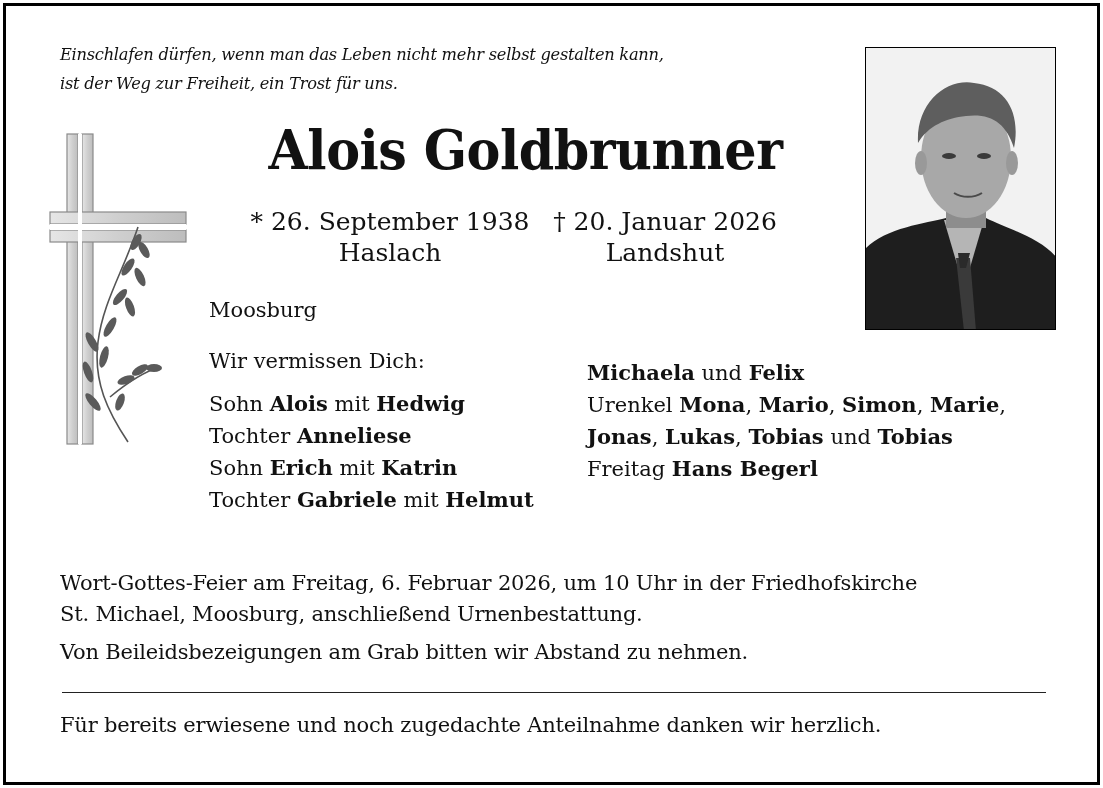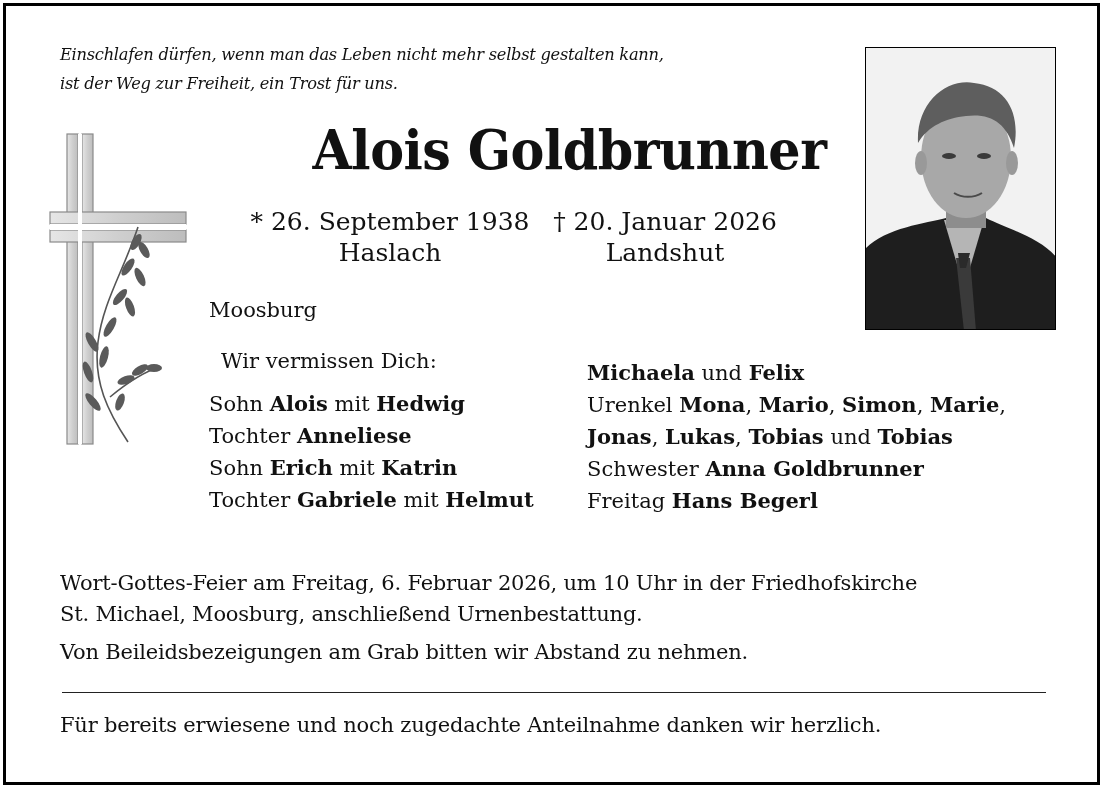--- a/index.html
+++ b/index.html
@@ -4,28 +4,28 @@
 <style>
   html, body { margin: 0; padding: 0; background: #ffffff; }
   body { width: 1103px; height: 788px; position: relative; overflow: hidden;
          font-family: "DejaVu Serif", "Liberation Serif", serif; color: #111; }
   .frame { position: absolute; left: 3px; top: 3px; width: 1091px; height: 776px;
            border: 3px solid #000; box-sizing: content-box; }
   .abs { position: absolute; white-space: nowrap; }
   .quote { left: 60px; top: 40px; font-style: italic; font-size: 17.5px; line-height: 29px;
            font-family: "DejaVu Serif", serif; letter-spacing: -0.3px; transform: scaleX(0.93); transform-origin: left top; }
   .name { left: 0; width: 1050px; top: 118px; text-align: center; font-weight: bold; font-size: 54px;
-          font-family: "DejaVu Serif", serif; letter-spacing: -0.5px; margin-left: 44px; }
+          font-family: "DejaVu Serif", serif; letter-spacing: -0.5px; }
   .name span { display: inline-block; transform: scaleX(0.94); }
   .dates { top: 206px; font-size: 25px; line-height: 31px; text-align: center; }
   .birth { left: 250px; width: 280px; }
   .death { left: 545px; width: 240px; }
   .text { font-size: 21px; line-height: 31px; }
   .city { left: 209px; top: 295px; }
-  .miss { left: 209px; top: 346px; margin-left: 12px; }
+  .miss { left: 209px; top: 346px; }
   .famL { left: 209px; top: 388px; line-height: 31px; }
   .famR { left: 587px; top: 357px; line-height: 31px; }
   .fam-line { display: block; }
   b { font-weight: bold; }
   .service { left: 60px; top: 568px; font-size: 21px; line-height: 31px; letter-spacing: -0.2px; }
   .condol { left: 60px; top: 640px; font-size: 21px; letter-spacing: -0.2px; }
   .divider { position: absolute; left: 62px; top: 692px; width: 984px; height: 0; border-top: 1.5px solid #222; }
   .thanks { left: 60px; top: 713px; font-size: 21px; letter-spacing: -0.2px; }
   .photo { position: absolute; left: 865px; top: 47px; width: 191px; height: 283px; border: 1px solid #000;
            background: #f5f5f5; overflow: hidden; box-sizing: border-box; }
@@ -58,21 +58,20 @@
 <div class="abs text famL" id="famL">
     <span class="fam-line"><span>Sohn </span><b>Alois</b><span> mit </span><b>Hedwig</b></span>
     <span class="fam-line"><span>Tochter </span><b>Anneliese</b></span>
     <span class="fam-line"><span>Sohn </span><b>Erich</b><span> mit </span><b>Katrin</b></span>
     <span class="fam-line"><span>Tochter </span><b>Gabriele</b><span> mit </span><b>Helmut</b></span>
   </div>
 <div class="abs text famR" id="famR">
     <span class="fam-line"><b>Michaela</b><span> und </span><b>Felix</b></span>
     <span class="fam-line"><span>Urenkel </span><b>Mona</b><span>, </span><b>Mario</b><span>, </span><b>Simon</b><span>, </span><b>Marie</b><span>,</span></span>
     <span class="fam-line"><b>Jonas</b><span>, </span><b>Lukas</b><span>, </span><b>Tobias</b><span> und </span><b>Tobias</b></span>
-    <span class="fam-line"><span>Schwester </span><b>Anna Goldbrunner</b></span>
     <span class="fam-line"><span>Freitag </span><b>Hans Begerl</b></span>
   </div>
 
 <div class="abs service">
   <div>Wort-Gottes-Feier am Freitag, 6. Februar 2026, um 10 Uhr in der Friedhofskirche</div>
   <div>St. Michael, Moosburg, anschließend Urnenbestattung.</div>
 </div>
 <div class="abs condol">Von Beileidsbezeigungen am Grab bitten wir Abstand zu nehmen.</div>
 <div class="divider"></div>
 <div class="abs thanks">Für bereits erwiesene und noch zugedachte Anteilnahme danken wir herzlich.</div>

